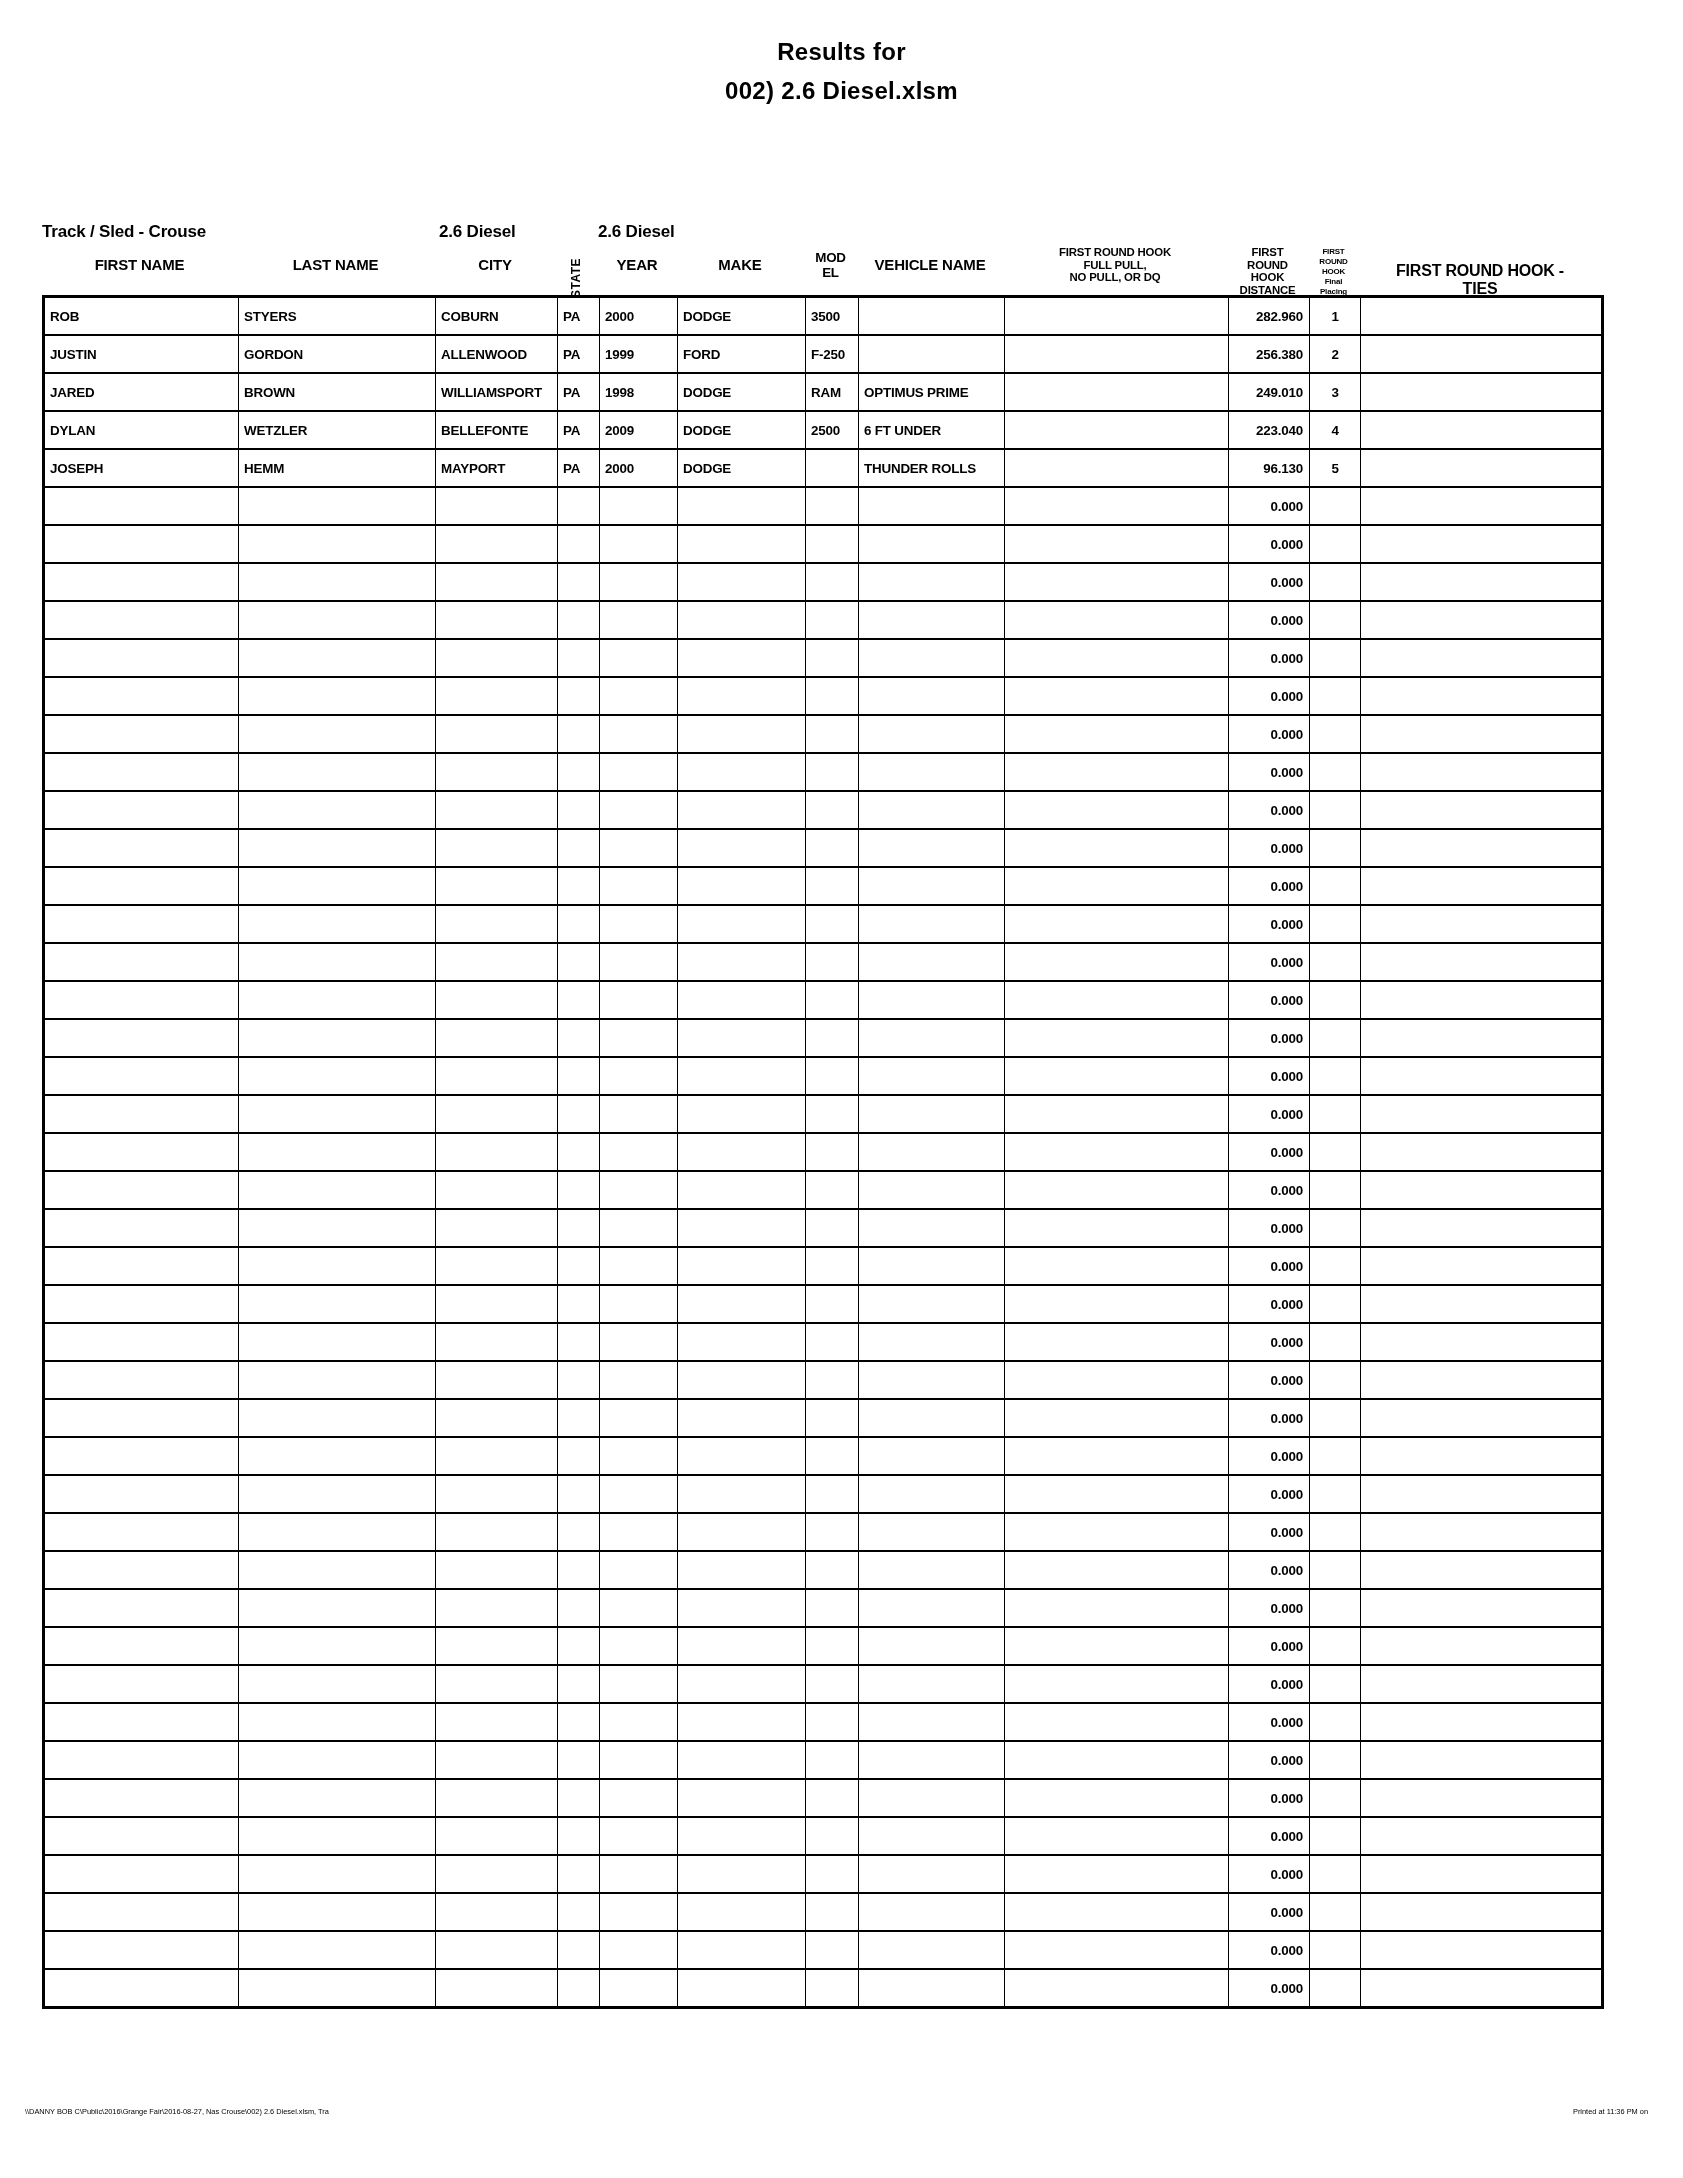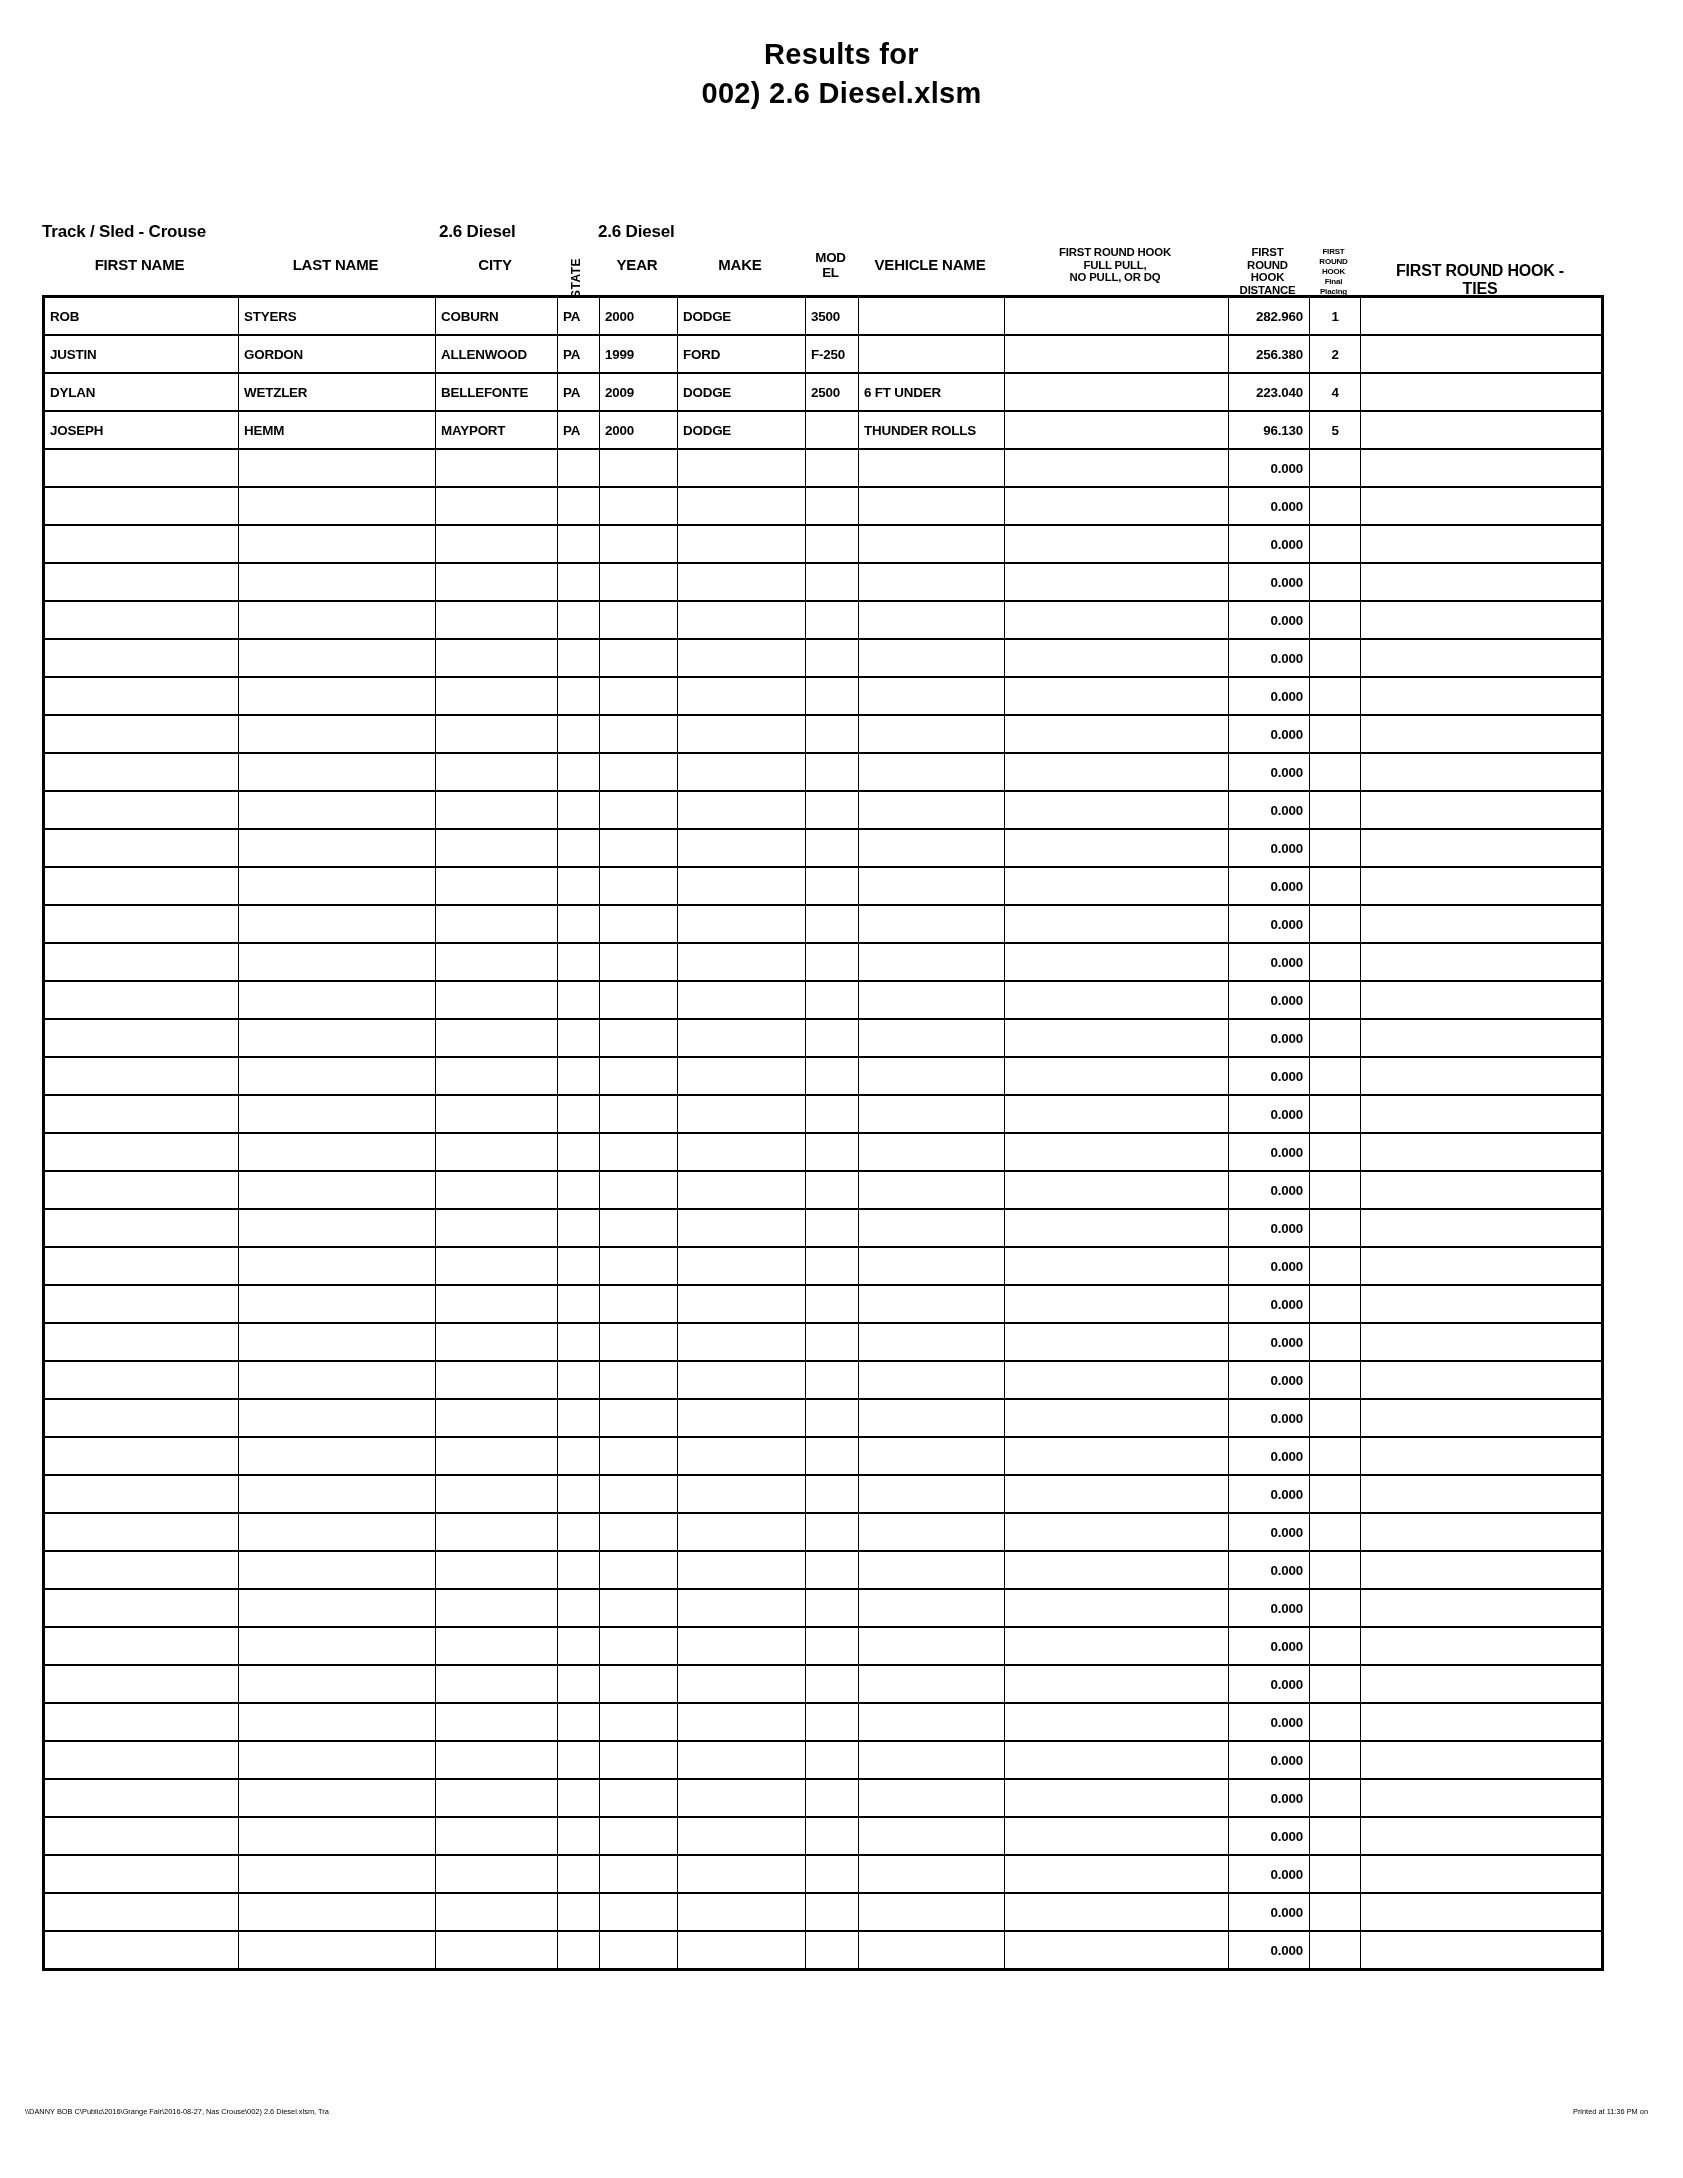--- a/index.html
+++ b/index.html
@@ -1,20 +1,20 @@
 <!DOCTYPE html>
 <html><head>
 <meta charset="utf-8">
 <style>
   html,body{margin:0;padding:0;background:#fff;}
   .page{
     position:relative;width:1683px;height:2178px;background:#fff;color:#000;
     font-family:"Liberation Sans",sans-serif;font-weight:bold;overflow:hidden;
   }
-  .title{position:absolute;left:0;width:100%;text-align:center;font-size:29px;letter-spacing:0.3px;}
+  .title{position:absolute;left:0;width:100%;text-align:center;font-size:24px;letter-spacing:0.3px;}
   .title1{top:38px;}
   .title2{top:77px;}
   .meta{position:absolute;top:222px;font-size:17px;letter-spacing:-0.2px;}
   .meta-track{left:42px;}
   .meta-class1{left:439px;}
   .meta-class2{left:598px;}
   .header-grid{
     position:absolute;left:42px;top:232px;width:1558px;height:63px;
     display:grid;align-items:center;
   }
@@ -122,20 +122,34 @@
           <td class="c-year">1999</td>
           <td class="c-make">FORD</td>
           <td class="c-model">F-250</td>
           <td class="c-vehicle_name"></td>
           <td class="c-full_pull"></td>
           <td class="c-distance">256.380</td>
           <td class="c-placing">2</td>
           <td class="c-ties"></td>
         </tr>
         <tr>
+          <td class="c-first_name">JARED</td>
+          <td class="c-last_name">BROWN</td>
+          <td class="c-city">WILLIAMSPORT</td>
+          <td class="c-state">PA</td>
+          <td class="c-year">1998</td>
+          <td class="c-make">DODGE</td>
+          <td class="c-model">RAM</td>
+          <td class="c-vehicle_name">OPTIMUS PRIME</td>
+          <td class="c-full_pull"></td>
+          <td class="c-distance">249.010</td>
+          <td class="c-placing">3</td>
+          <td class="c-ties"></td>
+        </tr>
+        <tr>
           <td class="c-first_name">DYLAN</td>
           <td class="c-last_name">WETZLER</td>
           <td class="c-city">BELLEFONTE</td>
           <td class="c-state">PA</td>
           <td class="c-year">2009</td>
           <td class="c-make">DODGE</td>
           <td class="c-model">2500</td>
           <td class="c-vehicle_name">6 FT UNDER</td>
           <td class="c-full_pull"></td>
           <td class="c-distance">223.040</td>

